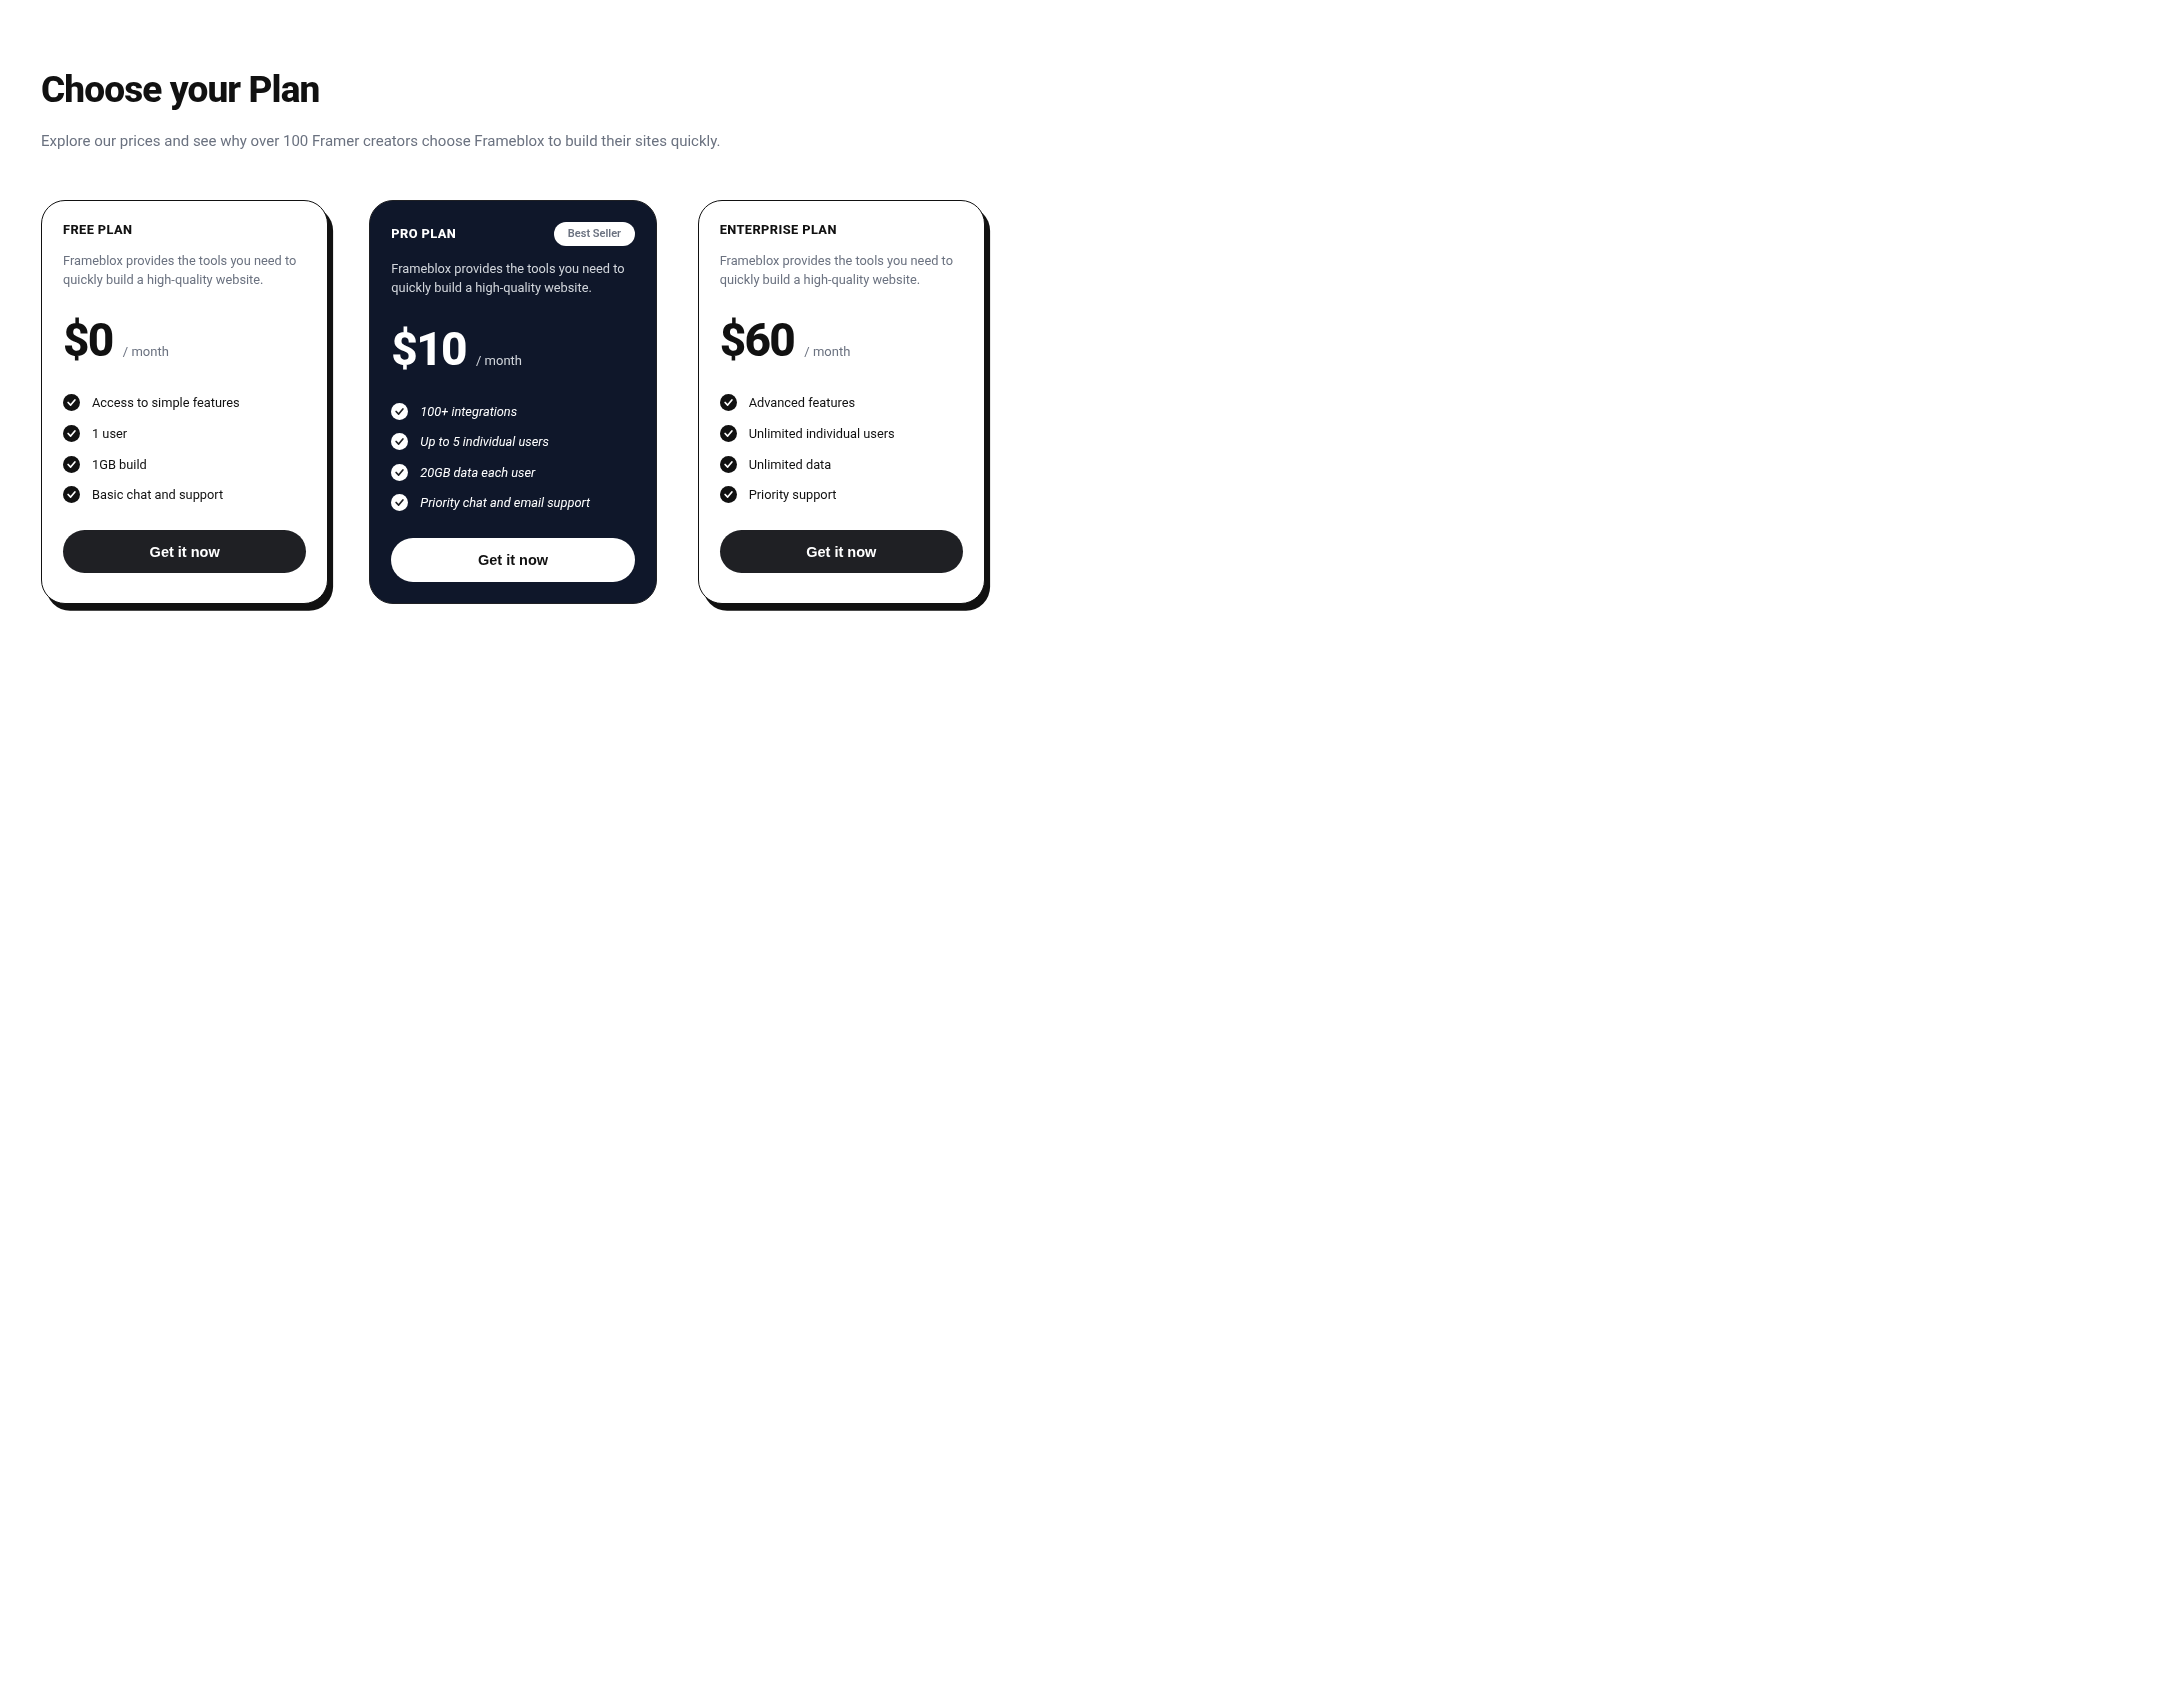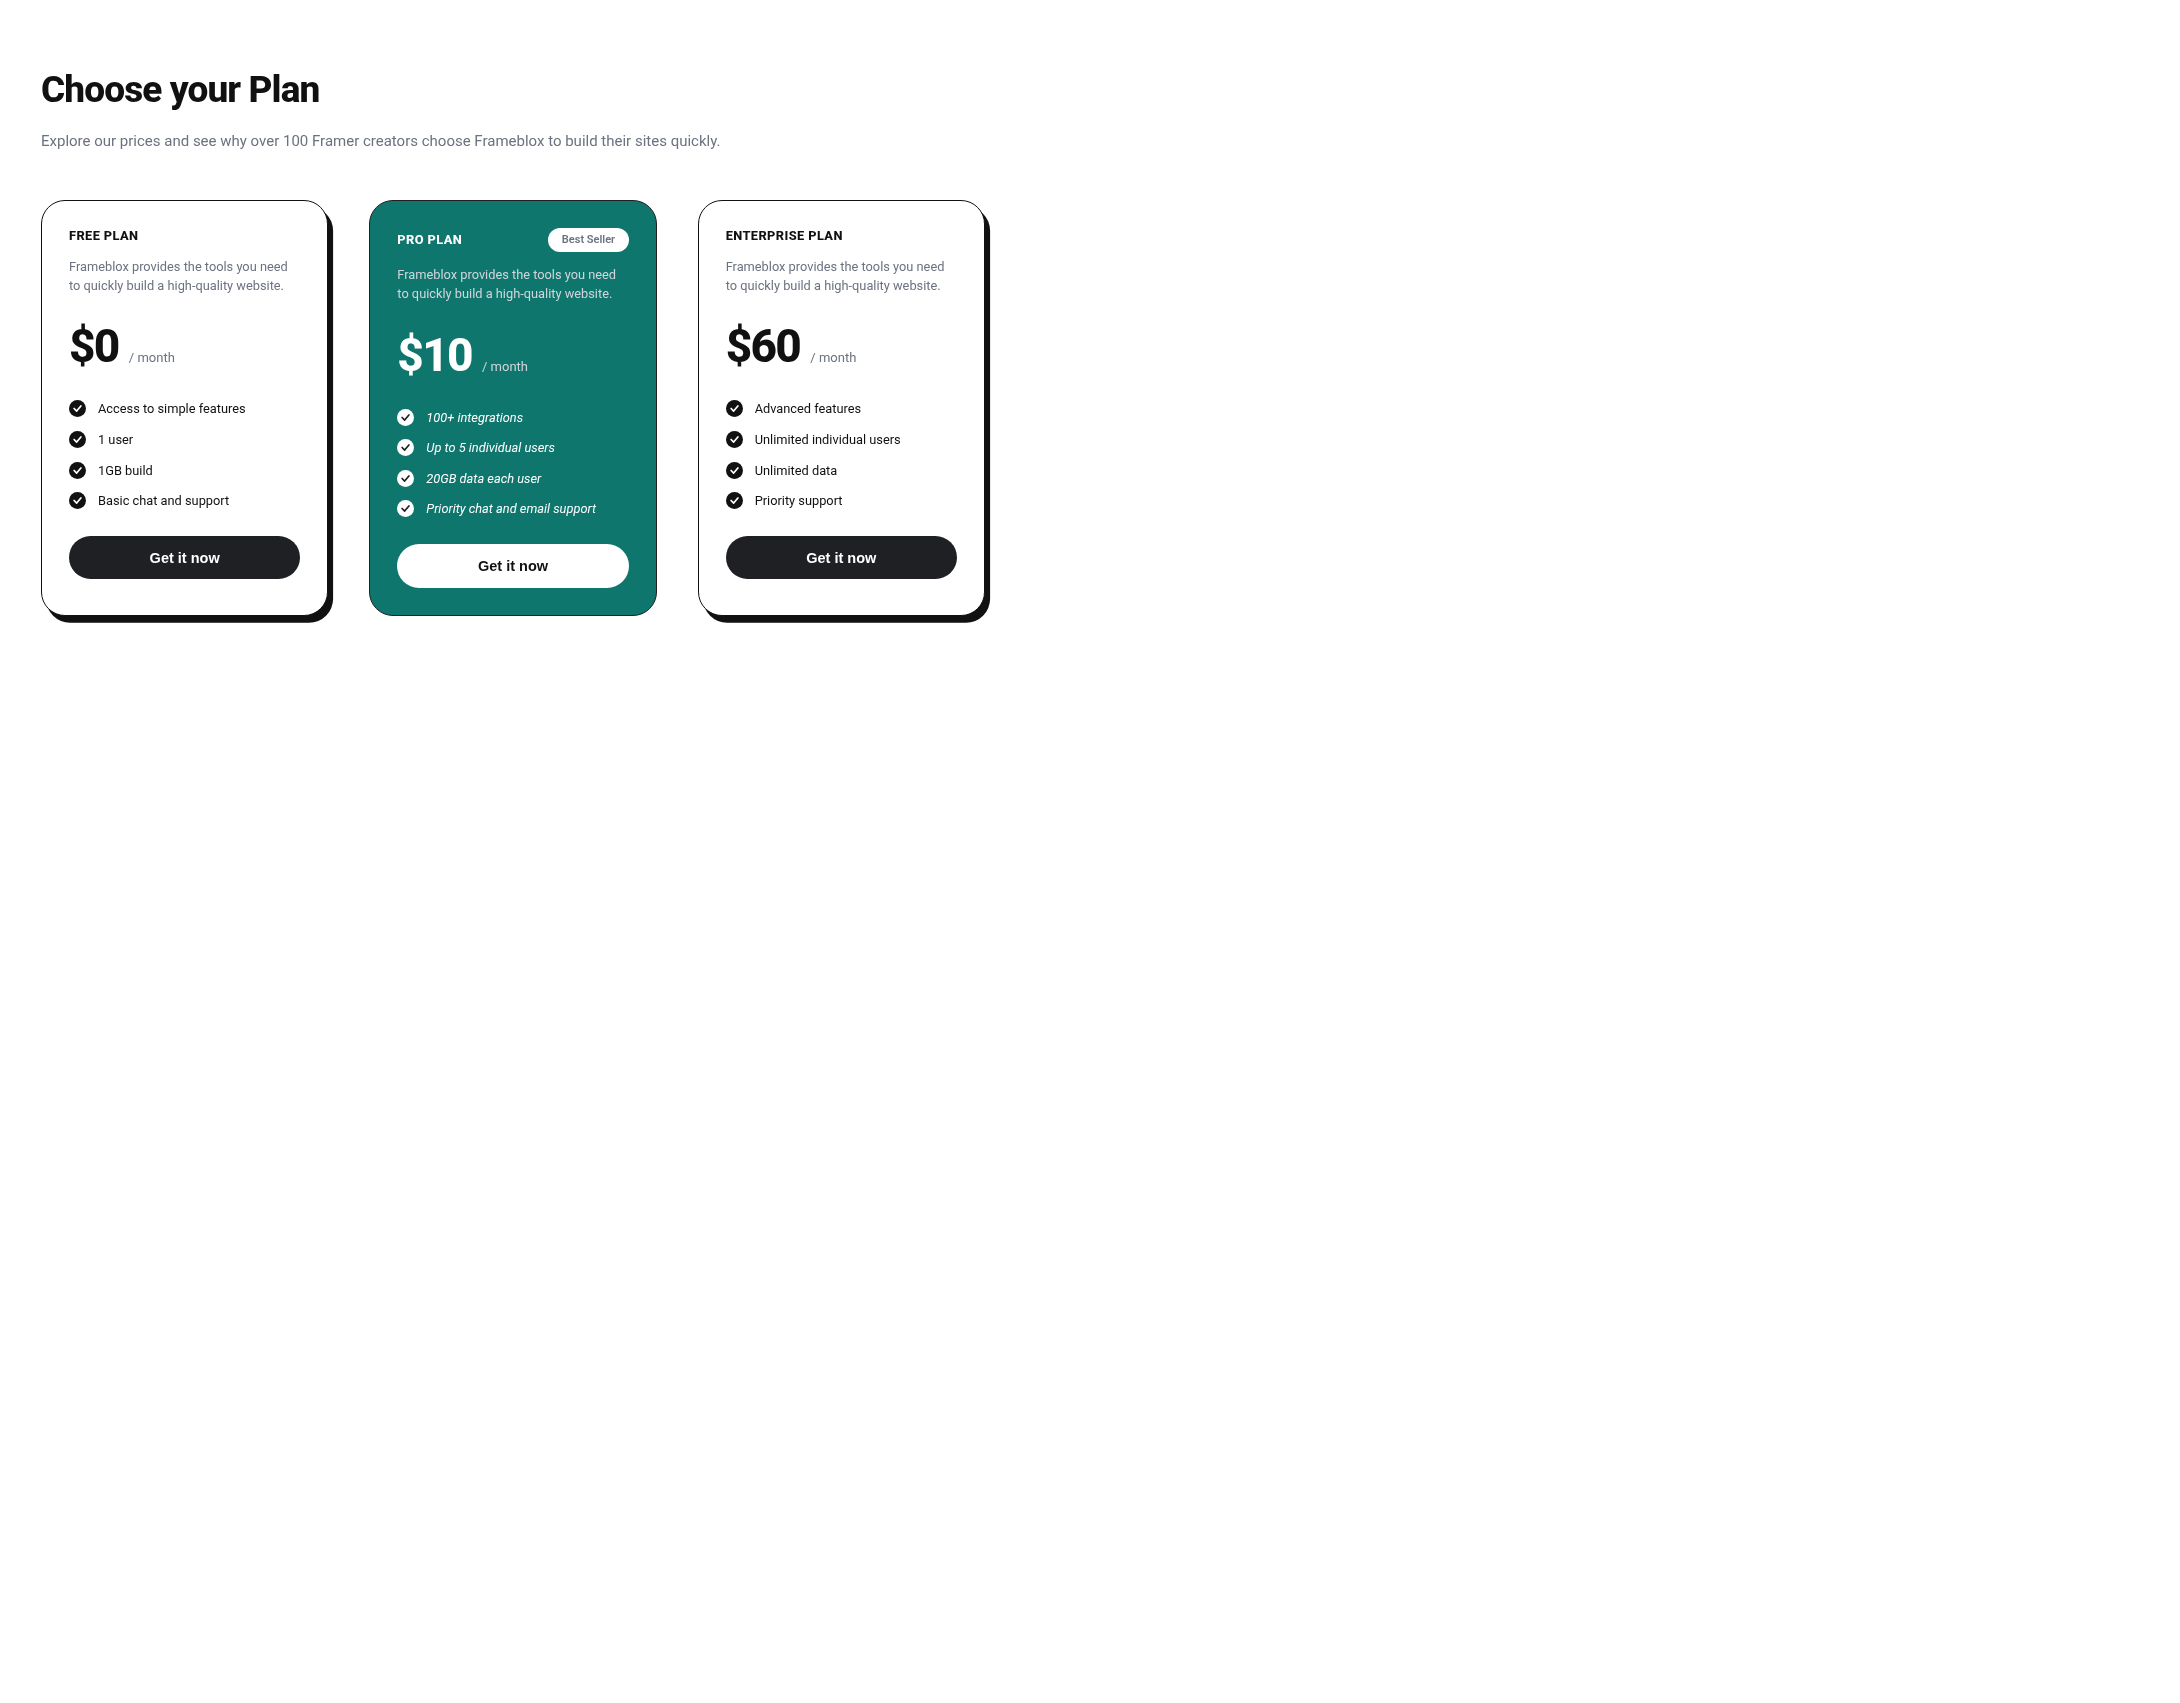--- a/index.html
+++ b/index.html
@@ -27,27 +27,27 @@
       line-height: 1.4;
     }
     .plans {
       display: flex;
       gap: 41px;
     }
     .plan-card {
       flex: 1;
       border: 1.7px solid #111;
       border-radius: 24px;
-      padding: 27px;
+      padding: 21px;
       position: relative;
       background: #fff;
       box-shadow: 5.1px 6.8px 0 #111;
     }
     .plan-card.dark {
-      background: #0f766e;
+      background: #0f172a;
       color: #fff;
       border-color: #1F2024;
       box-shadow: none;
     }
     .plan-head {
       display: flex;
       justify-content: space-between;
       align-items: center;
       margin-bottom: 13.6px;
     }

